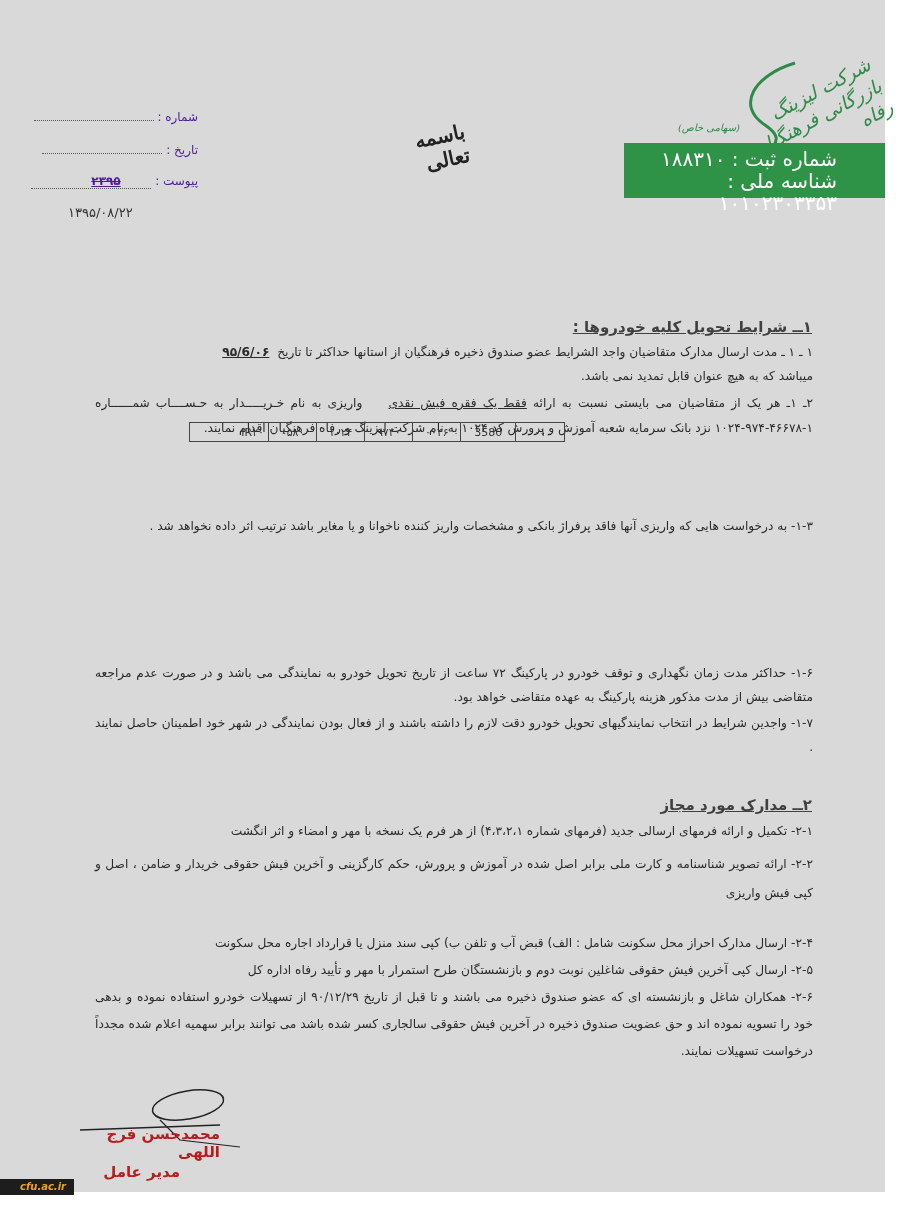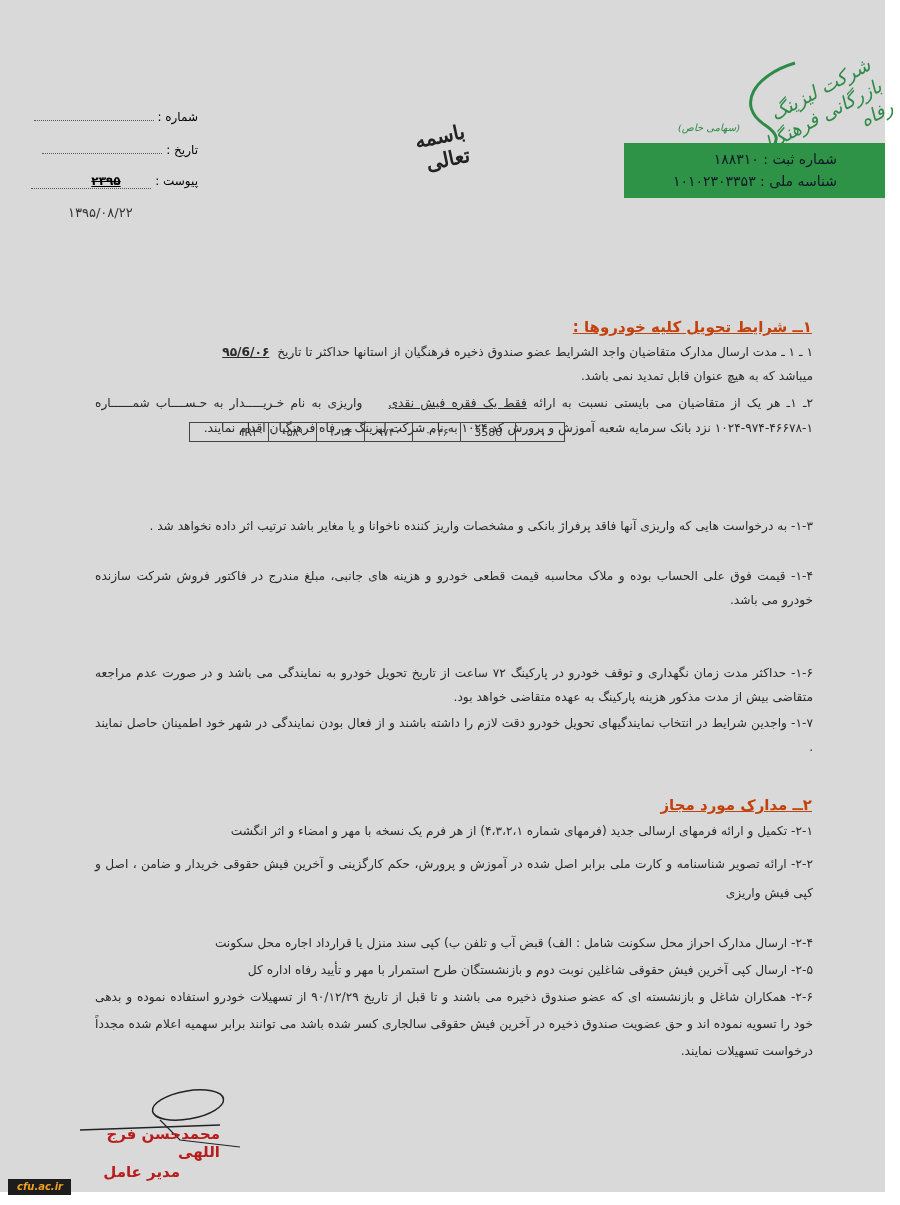--- a/index.html
+++ b/index.html
@@ -3,31 +3,31 @@
 <meta charset="utf-8">
 <style>
   html, body { margin:0; padding:0; }
   body { width:900px; height:1205px; background:#ffffff; position:relative; overflow:hidden;
          font-family:"DejaVu Sans", sans-serif; color:#2a2a2a; }
   .page { position:absolute; left:0; top:0; width:885px; height:1192px; background:#d9d9d9; }
   .abs { position:absolute; }
   .rtl { direction:rtl; text-align:right; unicode-bidi:embed; }
   .logo-text { color:#2e8b47; font-family:"DejaVu Serif", serif; font-style:italic; }
   .green-band { position:absolute; left:624px; top:143px; width:261px; height:55px; background:#2f9347; }
-  .green-band .line { color:#0f172a; font-size:14px; line-height:22px; padding-right:48px; }
-  .meta-label { font-size:12px; color:#000000; }
+  .green-band .line { color:#ffffff; font-size:20px; line-height:22px; padding-right:48px; }
+  .meta-label { font-size:12px; color:#4c1d95; }
   .meta-dots { border-bottom:1px dotted #555; display:inline-block;text-decoration:underline; }
-  .heading { font-weight:bold; font-size:15px; text-decoration:underline; color:#c2410c; }
+  .heading { font-weight:bold; font-size:15px; text-decoration:underline; color:#404040; }
   .para { font-size:12.2px; line-height:23.5px; color:#2a2a2a; }
   .justify { text-align:justify; text-align-last:right; }
   table.sheba { border-collapse:collapse; position:absolute; left:189px; top:422px; width:376px; height:20px; }
   table.sheba td { border:1px solid #444; font-size:11px; text-align:center; padding:0 4px; color:#333; }
   .sig-name { font-weight:bold; font-size:15px; color:#b91c1c; }
-  .watermark { position:absolute; left:8px; top:1179px; width:54px; height:16px; background:#1d1d1d;
-               color:#f0a020; font-size:10px; font-weight:bold; font-style:italic; line-height:15px; padding-left:9px; }
+  .watermark { position:absolute; left:0; top:1179px; width:54px; height:16px; background:#1d1d1d;
+               color:#f0a020; font-size:10px; font-weight:bold; font-style:italic; line-height:15px; padding-left:20px; }
 </style>
 </head>
 <body>
 
 <div class="page">
 
   <div class="abs rtl logo-text" style="left:700px; top:48px; width:180px; font-size:19px; line-height:24px; transform:rotate(-28deg); transform-origin:right center;">شرکت لیزینگ بازرگانی فرهنگیان و رفاه</div>
   <svg class="abs" style="left:725px; top:55px;" width="90" height="92" viewBox="0 0 90 92">
     <path d="M70 8 C 30 20, 10 50, 40 70 C 55 80, 52 86, 48 92" stroke="#2e8b47" stroke-width="3" fill="none"></path>
   </svg>
@@ -83,21 +83,20 @@
       <td>۱۰۲۴</td>
       <td>۹۷۴۰</td>
       <td>۰۰۴۶</td>
       <td>3580</td>
       <td style="width:40px;">۰۱</td>
     </tr>
   </tbody>
     </table>
 
   <div class="abs rtl para justify" style="left:95px; top:515px; width:718px;">۱-۳- به درخواست هایی که واریزی آنها فاقد پرفراژ بانکی و مشخصات واریز کننده ناخوانا و یا مغایر باشد ترتیب اثر داده نخواهد شد .</div>
-  <div class="abs rtl para justify" style="left:95px; top:565px; width:718px;">۱-۴- قیمت فوق علی الحساب بوده و ملاک محاسبه قیمت قطعی خودرو و هزینه های جانبی، مبلغ مندرج در فاکتور فروش شرکت سازنده خودرو می باشد.</div>
   <div class="abs rtl para justify" style="left:95px; top:662px; width:718px;">۱-۶- حداکثر مدت زمان نگهداری و توقف خودرو در پارکینگ ۷۲ ساعت از تاریخ تحویل خودرو به نمایندگی می باشد و در صورت عدم مراجعه متقاضی بیش از مدت مذکور هزینه پارکینگ به عهده متقاضی خواهد بود.</div>
   <div class="abs rtl para justify" style="left:95px; top:712px; width:718px;">۱-۷- واجدین شرایط در انتخاب نمایندگیهای تحویل خودرو دقت لازم را داشته باشند و از فعال بودن نمایندگی در شهر خود اطمینان حاصل نمایند .</div>
 
   <div class="abs rtl heading" style="left:500px; top:796px; width:312px;">۲ــ مدارک مورد مجاز</div>
 
   <div class="abs rtl para" style="left:95px; top:820px; width:718px;">۲-۱- تکمیل و ارائه فرمهای ارسالی جدید (فرمهای شماره  ۴،۳،۲،۱) از هر فرم یک نسخه با مهر و امضاء و اثر انگشت</div>
   <div class="abs rtl para justify" style="left:95px; top:850px; width:718px; line-height:29px;">۲-۲- ارائه تصویر شناسنامه و کارت ملی برابر اصل شده در آموزش و پرورش، حکم کارگزینی و آخرین فیش حقوقی خریدار و ضامن ، اصل و کپی فیش واریزی</div>
   <div class="abs rtl para" style="left:95px; top:932px; width:718px;">۲-۴- ارسال مدارک احراز محل سکونت شامل : الف) قبض آب و تلفن ب) کپی سند منزل یا قرارداد اجاره محل سکونت</div>
   <div class="abs rtl para" style="left:95px; top:959px; width:718px;">۲-۵- ارسال کپی آخرین فیش حقوقی شاغلین نوبت دوم و بازنشستگان طرح استمرار با مهر و تأیید رفاه اداره کل</div>
   <div class="abs rtl para justify" style="left:95px; top:984px; width:718px; line-height:27px;">۲-۶- همکاران شاغل و بازنشسته ای که عضو صندوق ذخیره می باشند و تا قبل از تاریخ ۹۰/۱۲/۲۹ از تسهیلات خودرو استفاده نموده و بدهی خود را تسویه نموده اند و حق عضویت صندوق ذخیره در آخرین فیش حقوقی سالجاری کسر شده باشد می توانند برابر سهمیه اعلام شده مجدداً درخواست تسهیلات نمایند.</div>

